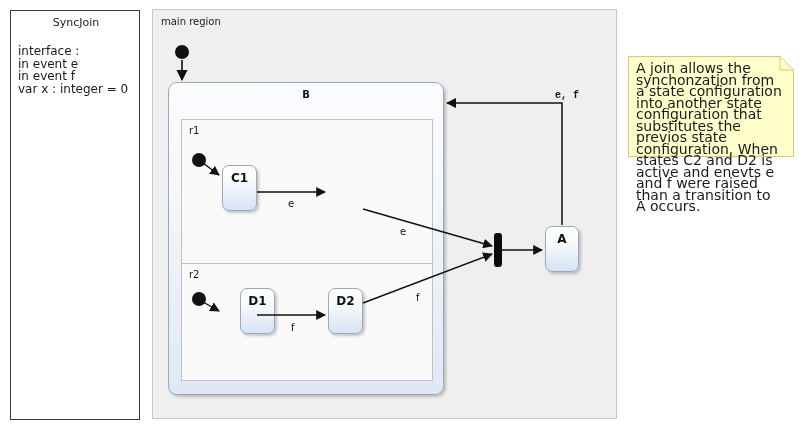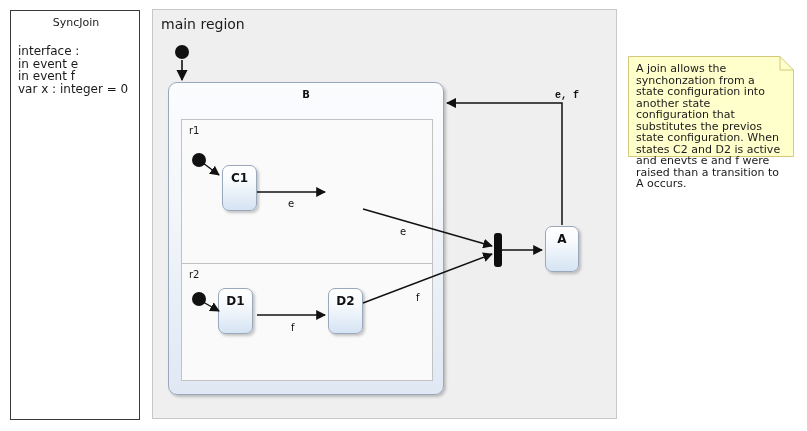--- a/index.html
+++ b/index.html
@@ -56,21 +56,21 @@
     width: 465px;
     height: 410px;
     background: #efefef;
     border: 1px solid #c8c8c8;
     box-sizing: border-box;
   }
   #main-region-label {
     position: absolute;
     left: 8px;
     top: 6px;
-    font-size: 14px;
+    font-size: 10px;
     color: #1a1a1a;
   }
 
   
   #state-b {
     position: absolute;
     left: 168px;
     top: 82px;
     width: 276px;
     height: 313px;
@@ -131,21 +131,21 @@
     top: 5px;
     width: 100%;
     text-align: center;
     font-size: 12px;
     font-weight: bold;
     color: #111111;
   }
 
   #state-c1 { left: 222px; top: 165px; width: 35px; height: 46px; }
   #state-c2 { left: 328px; top: 165px; width: 35px; height: 46px; }
-  #state-d1 { left: 218px; top: 288px; width: 35px; height: 46px; }
+  #state-d1 { left: 240px; top: 288px; width: 35px; height: 46px; }
   #state-d2 { left: 328px; top: 288px; width: 35px; height: 46px; padding-left: 24px; }
   #state-a  { left: 545px; top: 226px; width: 34px; height: 46px; }
 
   
   .init-dot {
     position: absolute;
     width: 14px;
     height: 14px;
     border-radius: 50%;
     background: #111111;
@@ -192,21 +192,21 @@
     left: 628px;
     top: 56px;
     width: 166px;
     height: 101px;
   }
   #note-text {
     position: absolute;
     left: 8px;
     top: 7px;
     width: 148px;
-    font-size: 11px;
+    font-size: 14px;
     line-height: 11.5px;
     color: #1a1a1a;
   }
 </style>
 </head>
 <body>
 
 <div id="canvas">
 
   <div id="iface-panel">

